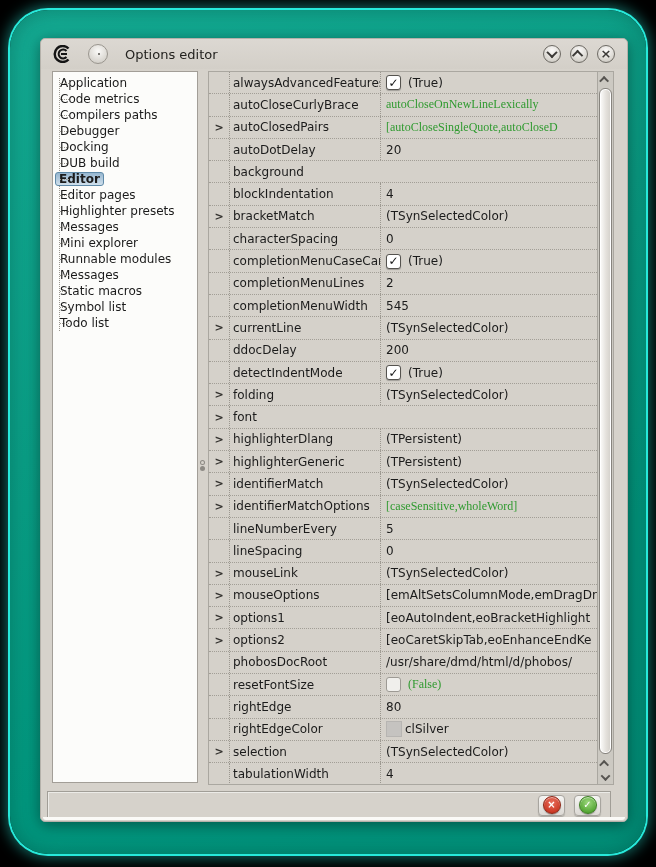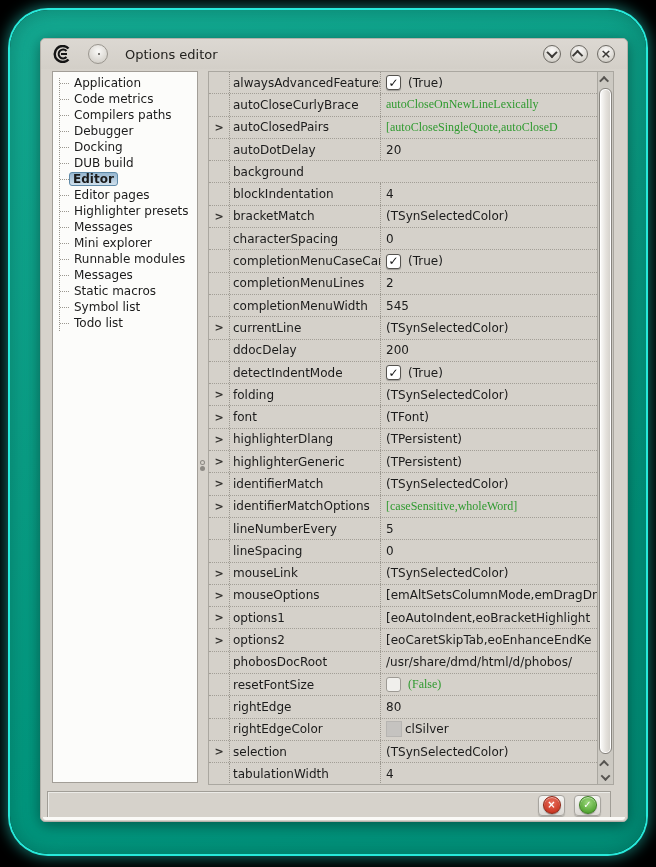--- a/index.html
+++ b/index.html
@@ -28,21 +28,21 @@
           border:1px solid #6d6a64;box-sizing:border-box;display:flex;align-items:center;justify-content:center;}
   .chev{display:inline-block;width:6px;height:6px;border-left:2px solid #3c3a37;border-top:2px solid #3c3a37;}
   .chev.down{transform:rotate(225deg) translate(1px,1px);}
   .chev.up{transform:rotate(45deg) translateY(2px);}
   .xglyph{font-size:13px;font-weight:bold;color:#3c3a37;line-height:1;margin-top:-1px;}
   
   .sidebar{position:absolute;left:11px;top:32px;width:146px;height:712px;background:#fcfcfa;
            border:1px solid #a29e97;box-sizing:border-box;overflow:hidden;}
   .tree{position:relative;padding-top:3px;}
   .tree::before{content:"";position:absolute;left:6px;top:6px;height:253px;border-left:1px dotted #9a978f;}
-  .titem{position:relative;height:16px;line-height:16px;padding-left:19px;font-size:12px;color:#1b1b1b;white-space:nowrap;}
+  .titem{position:relative;height:16px;line-height:16px;padding-left:5px;font-size:12px;color:#1b1b1b;white-space:nowrap;}
   .titem::before{content:"";position:absolute;left:7px;top:8px;width:9px;border-top:1px dotted #9a978f;}
   .tlabel{display:inline-block;padding:0 2px;border-radius:3px;line-height:14px;}
   .tlabel.sel{background:linear-gradient(180deg,#96b6cf,#cfdfeb);border:1px solid #5f8aa8;
               margin-left:-3px;padding:0 3px;line-height:12px;font-weight:bold;}
   
   .splitter{position:absolute;left:157px;top:32px;width:10px;height:712px;}
   .splitter::after{content:"";position:absolute;left:3px;top:390px;width:3px;height:3px;
                    box-shadow:0 0 0 1px #8d8a84, 0 6px 0 1px #8d8a84;border-radius:50%;}
   
   .grid{position:absolute;left:167px;top:32px;width:389px;height:714px;background:#d5d1ca;
@@ -299,23 +299,20 @@
     <div class="cell-gutter">&gt;</div>
     <div class="cell-name">folding</div>
     <div class="cell-value">
           <span>(TSynSelectedColor)</span>
         </div>
   </div>
 
   <div class="prow">
     <div class="cell-gutter">&gt;</div>
     <div class="cell-name">font</div>
-    <div class="cell-value">
-          <span>(TFont)</span>
-        </div>
   </div>
 
   <div class="prow">
     <div class="cell-gutter">&gt;</div>
     <div class="cell-name">highlighterDlang</div>
     <div class="cell-value">
           <span>(TPersistent)</span>
         </div>
   </div>
 

